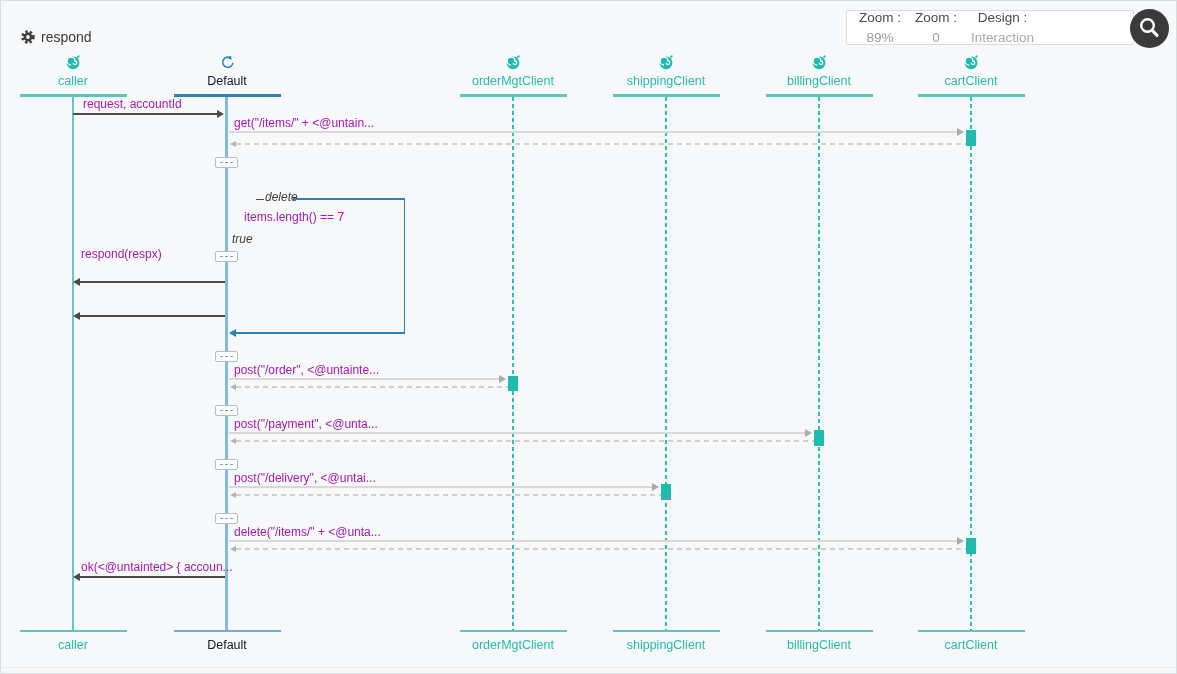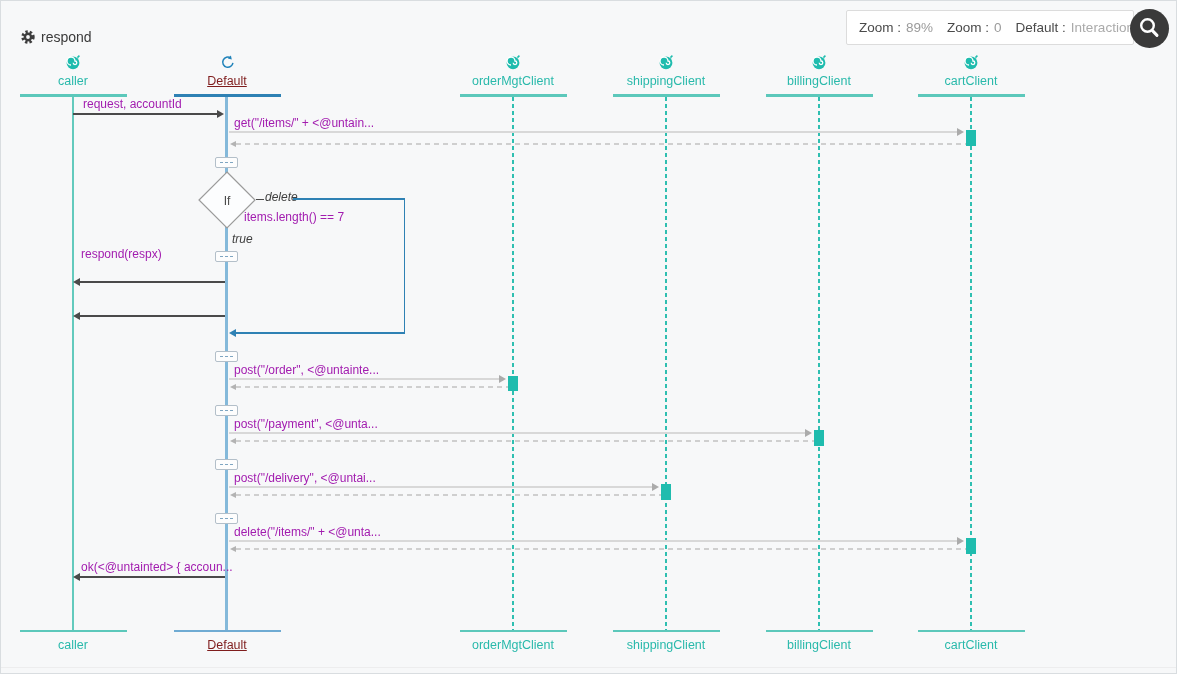--- a/index.html
+++ b/index.html
@@ -12,32 +12,32 @@
   .abs{position:absolute;}
   
   .title-text{font-size:14px;color:#3a3a3a;white-space:nowrap;}
   
   .toolbar{
     display:flex;align-items:center;gap:14px;padding:0 12px;
     width:288px;height:35px;box-sizing:border-box;
     background:#ffffff;border:1px solid #dcdcdc;border-radius:2px;
     font-size:13.5px;white-space:nowrap;
   }
-  .tb-pair{display:flex;gap:5px;align-items:center;}
+  .tb-pair{display:flex;gap:5px;align-items:center;flex-direction:column;}
   .tb-label{color:#4a4a4a;}
   .tb-value{color:#9b9b9b;}
   .tb-value.lighter{color:#aaaaaa;}
   .search-btn{
     width:39px;height:39px;border-radius:50%;background:#3a3a3a;
     display:flex;align-items:center;justify-content:center;cursor:pointer;
   }
   
   .lane-label{font-size:12.5px;text-align:center;width:130px;white-space:nowrap;}
   .lane-label.teal{color:#29b9ab;}
-  .lane-label.blue{color:#7f1d1d;text-decoration:underline;}
+  .lane-label.blue{color:#0f172a;}
   .bar{height:2.5px;width:107px;}
   .bar.teal{background:#5cc8bb;}
   .bar.blue-dark{background:#2e81b4;}
   .bar.blue-light{background:#6fabd3;}
   .vline-solid-teal{width:2.5px;background:#63cabd;}
   .vline-solid-blue{width:3.5px;background:#84b9da;}
   .vline-dashed-teal{
     width:2px;
     background:repeating-linear-gradient(to bottom,#2fbfb1 0 4px,rgba(0,0,0,0) 4px 7px);
   }
@@ -85,21 +85,21 @@
   <div class="abs toolbar" style="left:845px;top:9px;">
     <span class="tb-pair">
       <span class="tb-label">Zoom :</span>
       <span class="tb-value">89%</span>
     </span>
     <span class="tb-pair">
       <span class="tb-label">Zoom :</span>
       <span class="tb-value">0</span>
     </span>
     <span class="tb-pair">
-      <span class="tb-label">Default :</span>
+      <span class="tb-label">Design :</span>
       <span class="tb-value lighter">Interaction</span>
     </span>
   </div>
   <div class="abs search-btn" style="left:1129px;top:8px;">
     <svg width="39" height="39" viewBox="0 0 39 39">
       <circle cx="17.5" cy="16.5" r="6.3" fill="none" stroke="#ffffff" stroke-width="2.4"></circle>
       <line x1="22.2" y1="21.4" x2="27" y2="26.4" stroke="#ffffff" stroke-width="3" stroke-linecap="round"></line>
     </svg>
   </div>
 
@@ -179,26 +179,20 @@
   <div class="abs activation" style="left:965px;top:129px;height:16px;"></div>
   <div class="abs line-dashed" style="left:235px;top:142px;width:730px;"></div>
   <div class="abs tri-l small" style="left:229px;top:140px;"></div>
 
   <div class="abs snip" style="left:214px;top:156px;">
       <span></span>
       <span></span>
       <span></span>
     </div>
 
-  <div class="abs" style="left:197px;top:170px;">
-    <svg width="58" height="58" viewBox="0 0 58 58">
-      <polygon points="29,1 57,29 29,57 1,29" fill="#fcfdfe" stroke="#9b9b9b" stroke-width="1.2"></polygon>
-      <text x="29" y="33.5" text-anchor="middle" class="if-text">If</text>
-    </svg>
-  </div>
   <div class="abs line-dark" style="left:255px;top:198px;width:8px;height:1.2px;"></div>
   <div class="abs cond-label" style="left:264px;top:189px;">delete</div>
   <div class="abs line-blue" style="left:292px;top:197px;width:112px;"></div>
   <div class="abs vline-blue" style="left:402.5px;top:197px;height:135px;"></div>
   <div class="abs line-blue" style="left:234px;top:331px;width:170px;"></div>
   <div class="abs tri-l blue" style="left:228px;top:328px;"></div>
   <div class="abs msg-label" style="left:243px;top:209px;">items.length() == 7</div>
   <div class="abs cond-label" style="left:231px;top:231px;">true</div>
   <div class="abs snip" style="left:214px;top:250px;">
       <span></span>

